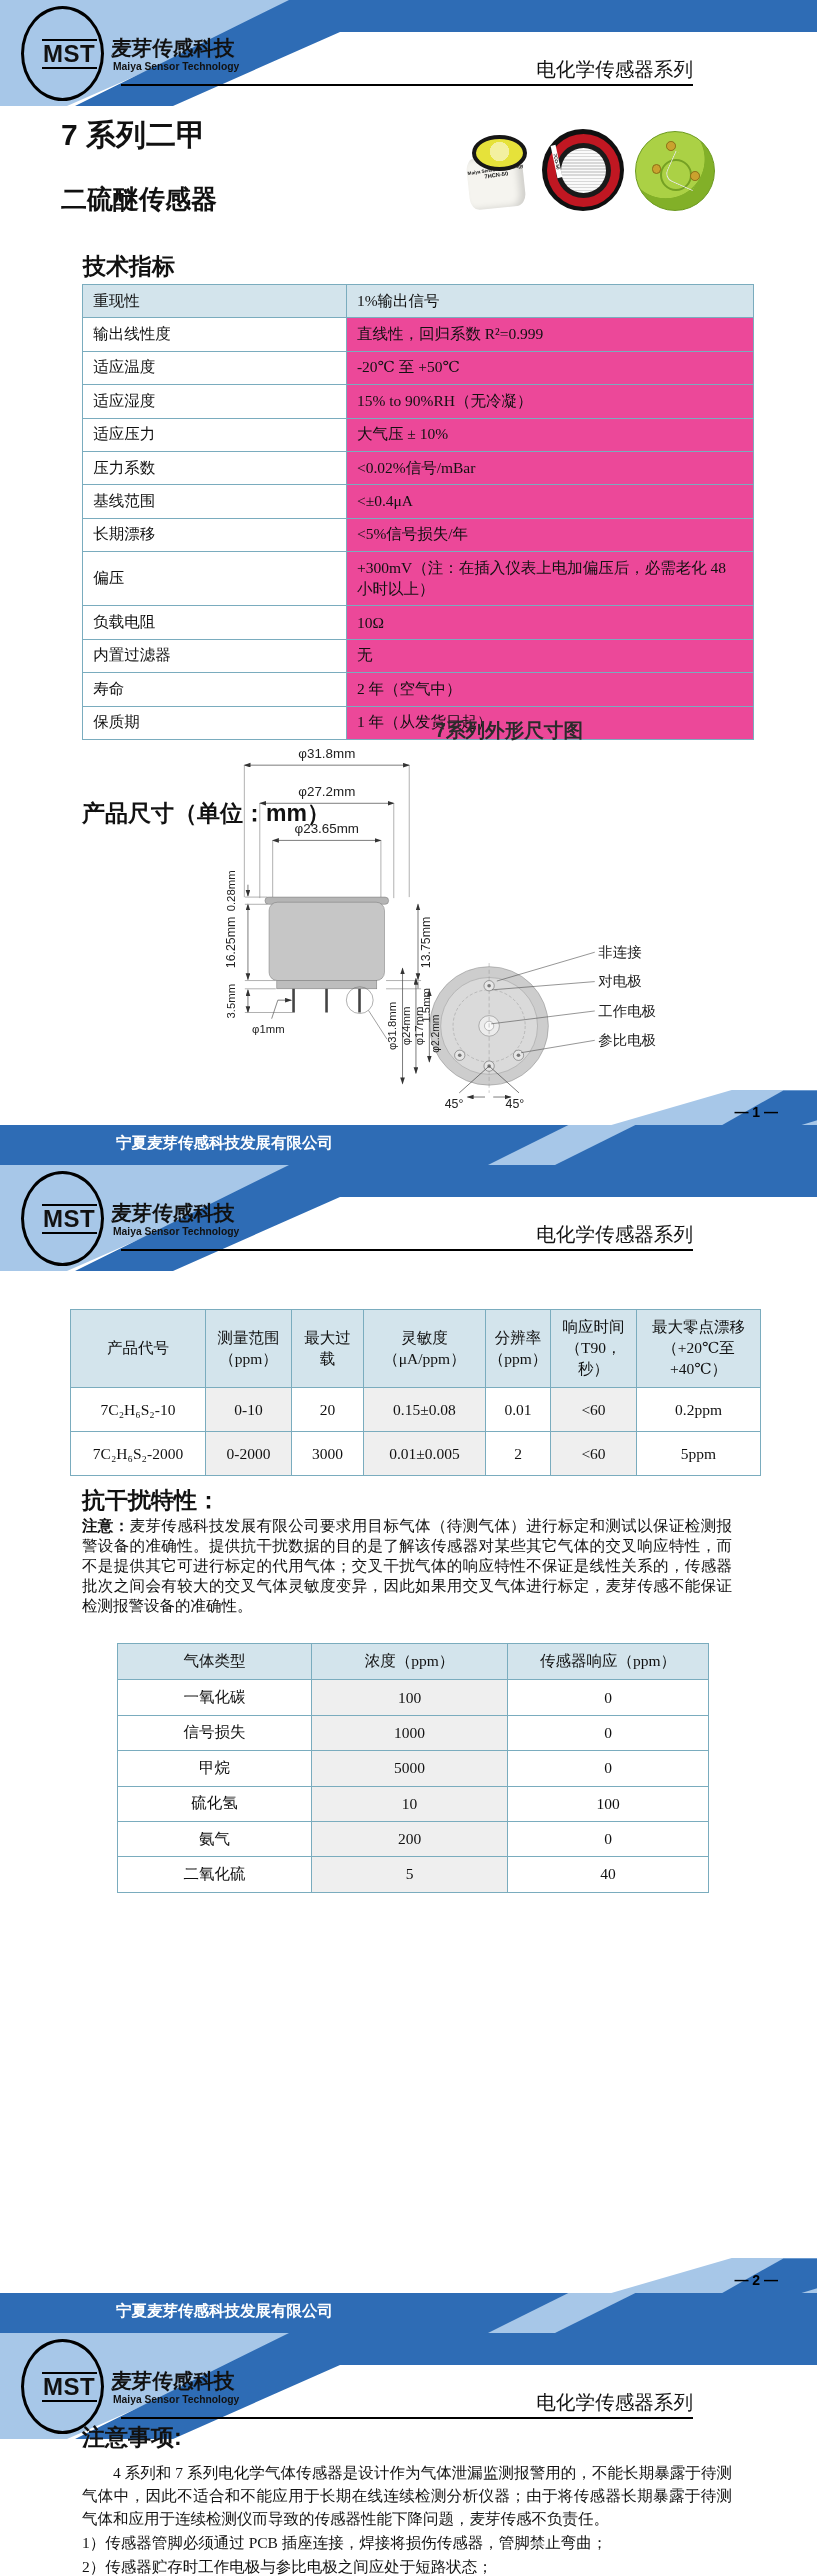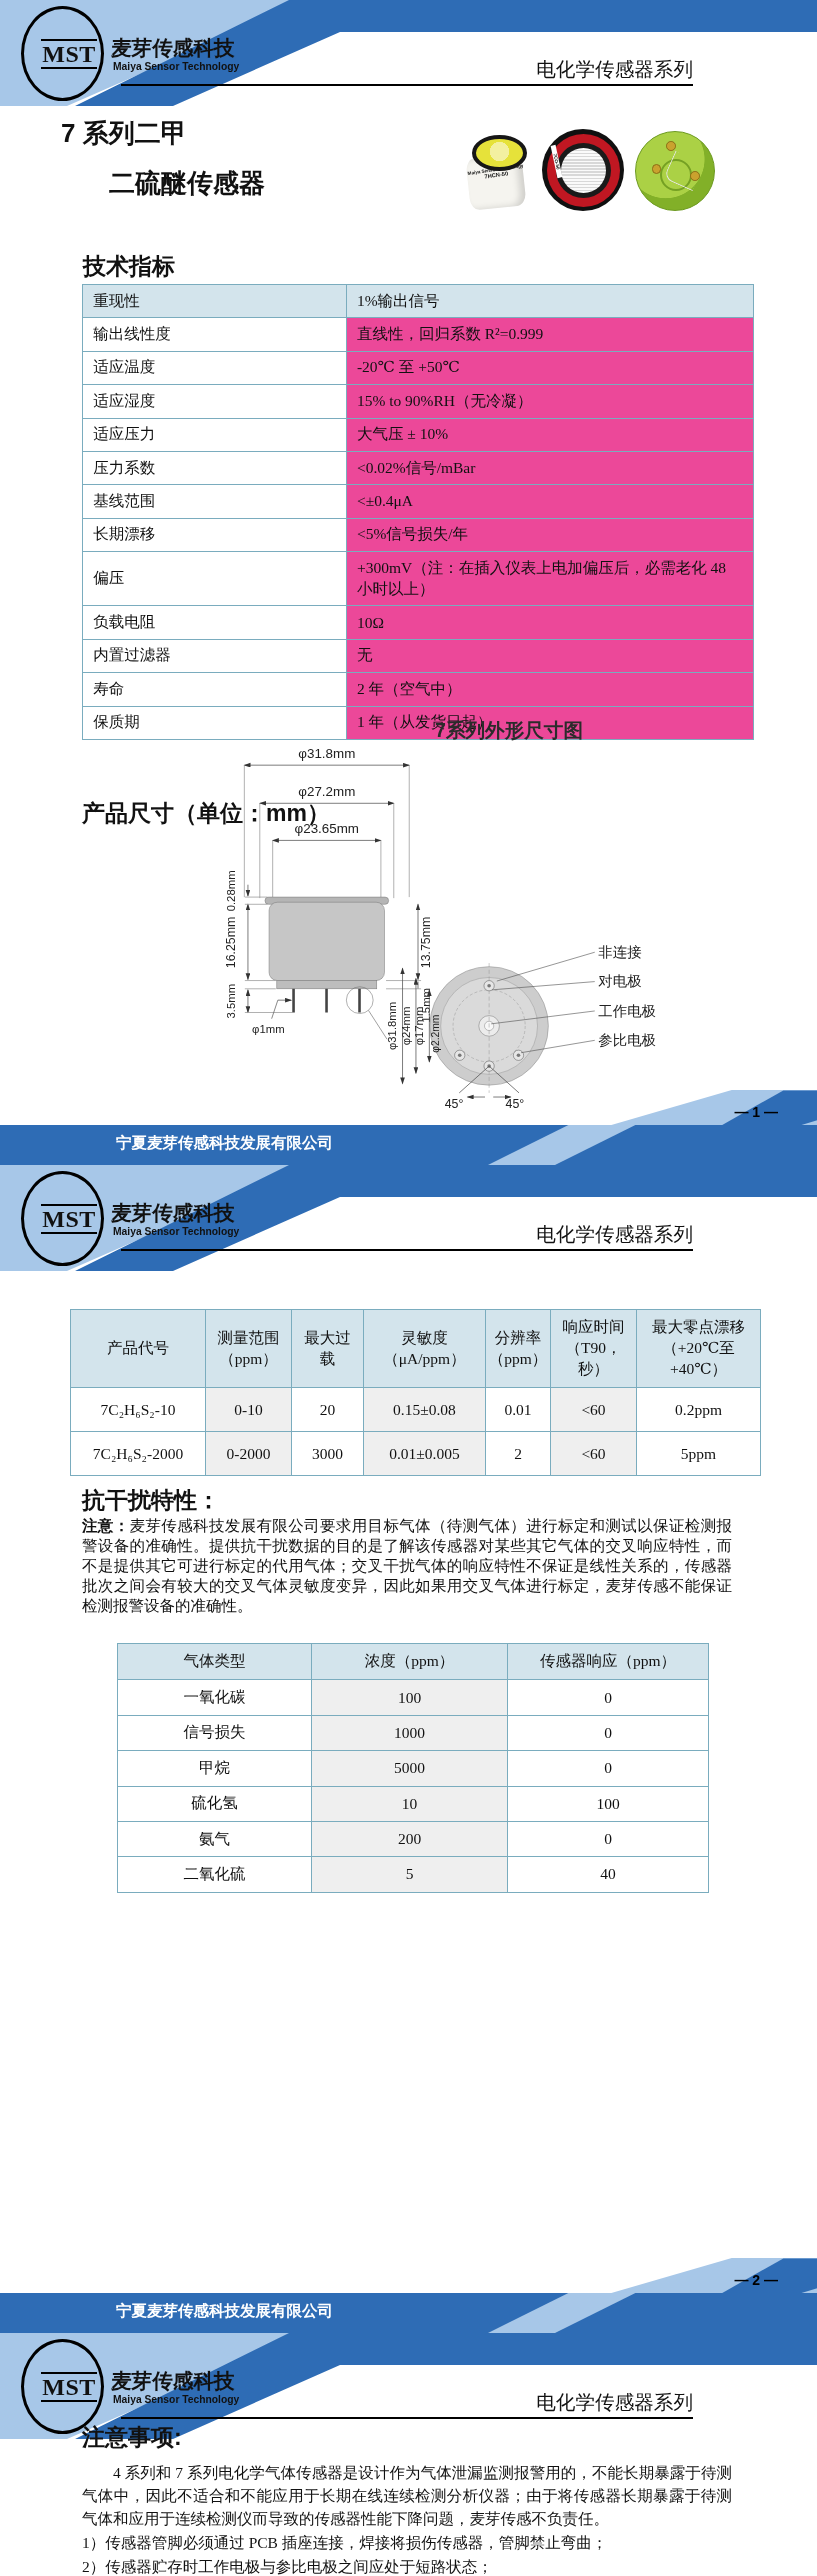--- a/index.html
+++ b/index.html
@@ -8,21 +8,21 @@
   #p1{height:1165px;} #p2{height:1168px;} #p3{height:1136px;}
 
   
   .hdr{position:absolute;left:0;top:0;width:818px;height:106px;}
   .hdr-lb{position:absolute;left:0;top:0;width:818px;height:106px;background:#a7c7e8;
           clip-path:polygon(0 0,309px 0,67px 106px,0 106px);}
   .hdr-db{position:absolute;left:0;top:0;width:818px;height:106px;background:#2e6cb5;
           clip-path:polygon(289px 0,818px 0,818px 32px,340px 32px,173px 106px,75px 106px);}
   .logo{position:absolute;left:20.6px;top:6.2px;width:77px;height:89px;border:3.6px solid #000;
         border-radius:50%;display:flex;align-items:center;justify-content:center;}
-  .logo span{font-family:Liberation Serif, serif;font-weight:bold;font-size:24px;line-height:1;
+  .logo span{font-family:Liberation Sans, sans-serif;font-weight:bold;font-size:24px;line-height:1;
         border-top:2.6px solid #000;border-bottom:2.6px solid #000;padding:1px 1.5px;letter-spacing:0.5px;background:transparent;margin-left:14px;}
   .brand-cn{position:absolute;left:111px;top:34px;font-family:"Liberation Sans","DejaVu Sans",sans-serif;
         font-weight:bold;font-size:20.6px;}
   .brand-en{position:absolute;left:113px;top:61px;font-family:"Liberation Sans","DejaVu Sans",sans-serif;
         font-weight:bold;font-size:10.3px;}
   .series{position:absolute;right:125px;top:56px;font-size:19.6px;font-family:"Liberation Sans","DejaVu Sans",sans-serif;}
   .hdr-rule{position:absolute;left:121px;right:125px;top:84px;height:1.5px;background:#000;}
 
   
   .ftr{position:absolute;left:0;bottom:0;width:818px;height:75px;}
@@ -33,23 +33,23 @@
   .ftr .band{position:absolute;left:0;bottom:0;width:818px;height:40px;background:#2e6cb5;}
   .ftr .band .stripe{position:absolute;right:62px;top:0;width:268px;height:40px;background:#a7c7e8;
         clip-path:polygon(30% 0,55% 0,25% 100%,0 100%);}
   .ftr .co{position:absolute;left:116px;bottom:11.3px;color:#fff;font-family:"Liberation Sans","DejaVu Sans",sans-serif;
         font-weight:bold;font-size:15.5px;}
   .pagenum{position:absolute;right:40px;bottom:45px;font-size:14px;font-weight:bold;color:#000;
         font-family:"Liberation Sans","DejaVu Sans",sans-serif;}
 
   
   .title{position:absolute;left:61px;top:120px;font-family:"Liberation Sans","DejaVu Sans",sans-serif;
-        font-weight:bold;font-size:26px;line-height:1;text-align:center;}
-  .title2{position:absolute;left:61px;top:170px;font-family:"Liberation Sans","DejaVu Sans",sans-serif;
-        font-weight:bold;font-size:26px;line-height:1;margin-left:48px;}
+        font-weight:bold;font-size:30px;line-height:1;text-align:center;}
+  .title2{position:absolute;left:61px;top:186px;font-family:"Liberation Sans","DejaVu Sans",sans-serif;
+        font-weight:bold;font-size:26px;line-height:1;}
   .h-section{font-family:"Liberation Sans","DejaVu Sans",sans-serif;font-weight:bold;font-size:23px;}
   #tech-h{position:absolute;left:83px;top:251px;}
   .spec{position:absolute;left:82px;top:284px;width:672px;border-collapse:collapse;table-layout:fixed;font-size:15.5px;}
   .spec td{border:1.3px solid #7aacbe;padding:5.7px 10.3px;background:#ec4899;vertical-align:middle;}
   .spec td.k{width:242px;background:#fff;}
   .spec tr.hd td{background:#d3e4ec;}
 
   #dims-h{position:absolute;left:82px;top:798px;z-index:3;}
   #draw-title{position:absolute;left:435px;top:717px;font-family:"Liberation Sans","DejaVu Sans",sans-serif;
         font-weight:bold;font-size:19.6px;color:#2b2b2b;z-index:2;}

